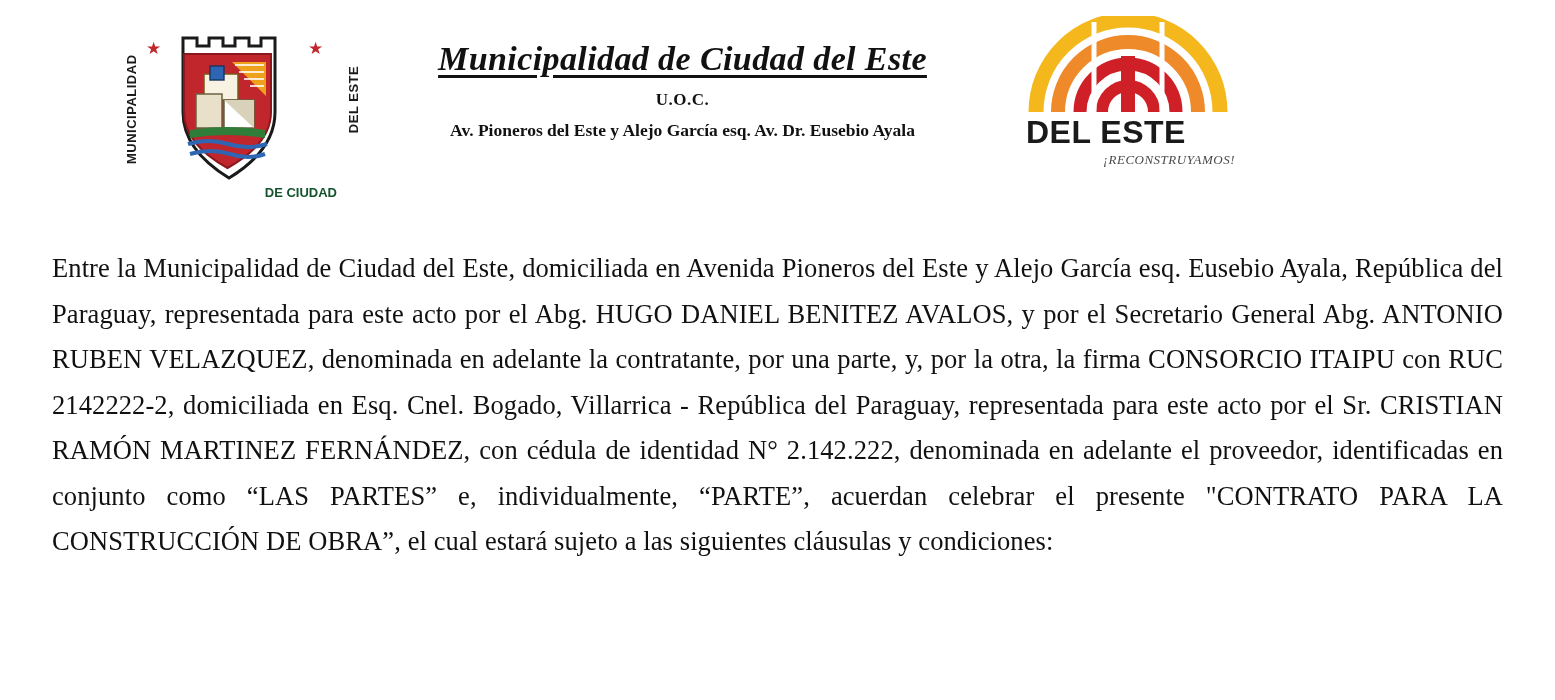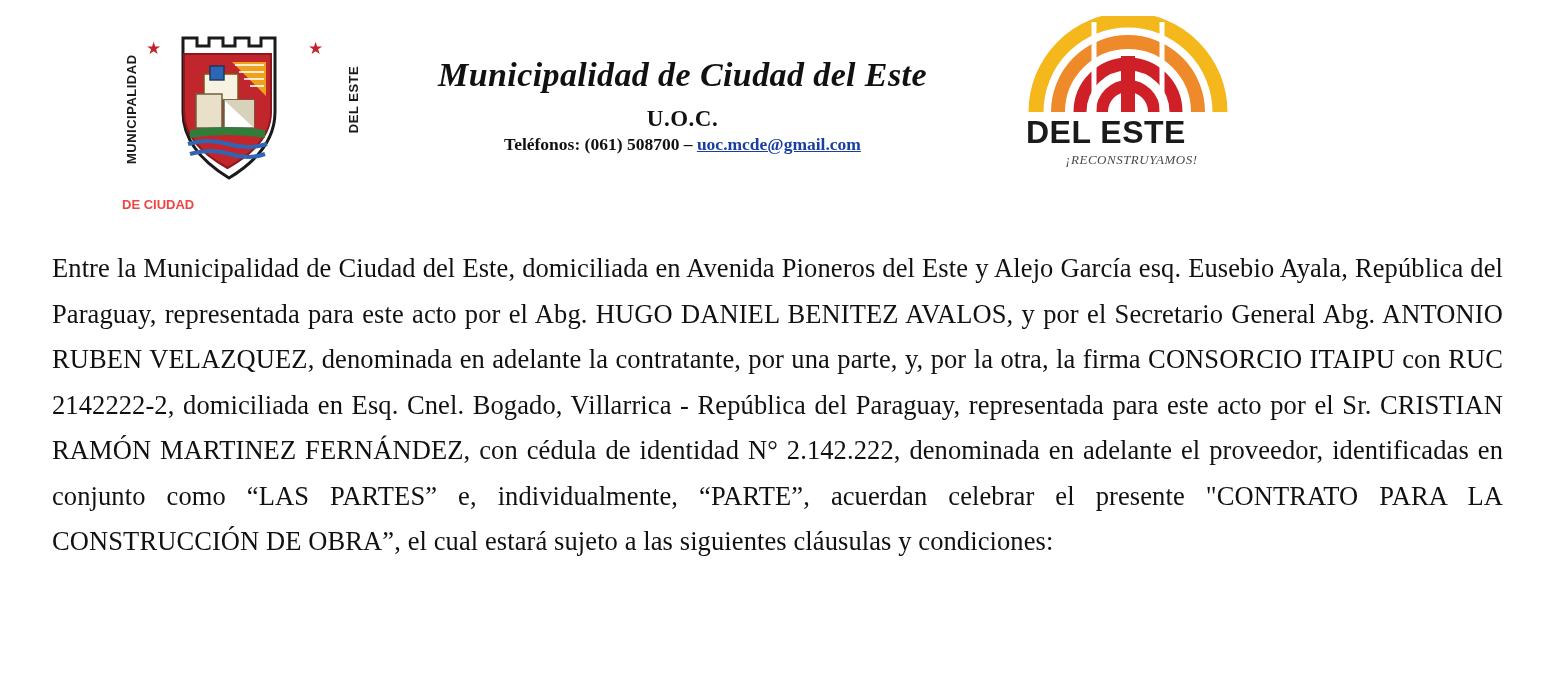--- a/index.html
+++ b/index.html
@@ -53,27 +53,27 @@
   }
   .crest-vert-right {
     right: -52px;
     transform: rotate(-90deg);
     transform-origin: center center;
     top: 78px;
   }
   .crest-bottom {
     position: absolute;
     left: 2px;
-    bottom: 2px;
+    bottom: 14px;
     width: 215px;
-    text-align: left;
+    text-align: right;
     font-family: "Liberation Sans", sans-serif;
     font-size: 13px;
     font-weight: bold;
-    color: #ef4444;
+    color: #14532d;
   }
   .crest-shield-wrap {
     position: absolute;
     left: 40px;
     top: 6px;
     width: 135px;
     height: 170px;
   }
   .star {
     position: absolute;
@@ -91,28 +91,28 @@
     top: 40px;
     width: 655px;
     text-align: center;
   }
   .org-title {
     font-family: "Liberation Serif", serif;
     font-style: italic;
     font-weight: bold;
     font-size: 34px;
     letter-spacing: 0.4px;
+    text-decoration: underline;
     text-underline-offset: 5px;
     white-space: nowrap;
-    margin-top: 16px;
   }
   .org-sub {
     margin-top: 12px;
     font-weight: bold;
-    font-size: 23px;
+    font-size: 17px;
     letter-spacing: 0.5px;
   }
   .org-addr {
     margin-top: 8px;
     font-weight: bold;
     font-size: 17.5px;
     line-height: 1.45;
   }
   .org-phone {
     font-weight: bold;
@@ -144,21 +144,21 @@
     color: #1a1a1a;
     text-align: left;
     margin-left: 6px;
   }
   .cde-tag {
     font-family: "Liberation Serif", serif;
     font-style: italic;
     font-size: 13px;
     letter-spacing: 0.5px;
     color: #4a4a4a;
-    text-align: center;
+    text-align: right;
     margin-left: 8px;
     margin-top: 4px;
   }
 
   
   .doc-title {
     text-align: center;
     font-weight: bold;
     font-size: 31px;
     letter-spacing: 0.6px;
@@ -222,24 +222,21 @@
       </div>
 
       <div class="crest-vert-left">MUNICIPALIDAD</div>
       <div class="crest-vert-right">DEL ESTE</div>
       <div class="crest-bottom">DE CIUDAD</div>
     </div>
 
     <div class="title-block">
       <div class="org-title">Municipalidad de Ciudad del Este</div>
       <div class="org-sub">U.O.C.</div>
-      <div class="org-phone">
-        <span>Teléfonos: (061) 508700 –</span>
-        <a class="mail-link" href="#">uoc.mcde@gmail.com</a>
-      </div>
+      <div class="org-addr">Av. Pioneros del Este y Alejo García esq. Av. Dr. Eusebio  Ayala</div>
     </div>
 
     <div class="cde-logo">
       <div class="cde-arcs">
         <svg width="200" height="100" viewBox="0 0 200 100">
           <g fill="none" stroke-linecap="butt">
             <path d="M8 96 A92 92 0 0 1 192 96" stroke="#f5b81c" stroke-width="15"></path>
             <path d="M30 96 A70 70 0 0 1 170 96" stroke="#ef8a2a" stroke-width="14"></path>
             <path d="M52 96 A48 48 0 0 1 148 96" stroke="#cf2027" stroke-width="13"></path>
             <path d="M74 96 A26 26 0 0 1 126 96" stroke="#cf2027" stroke-width="12"></path>

